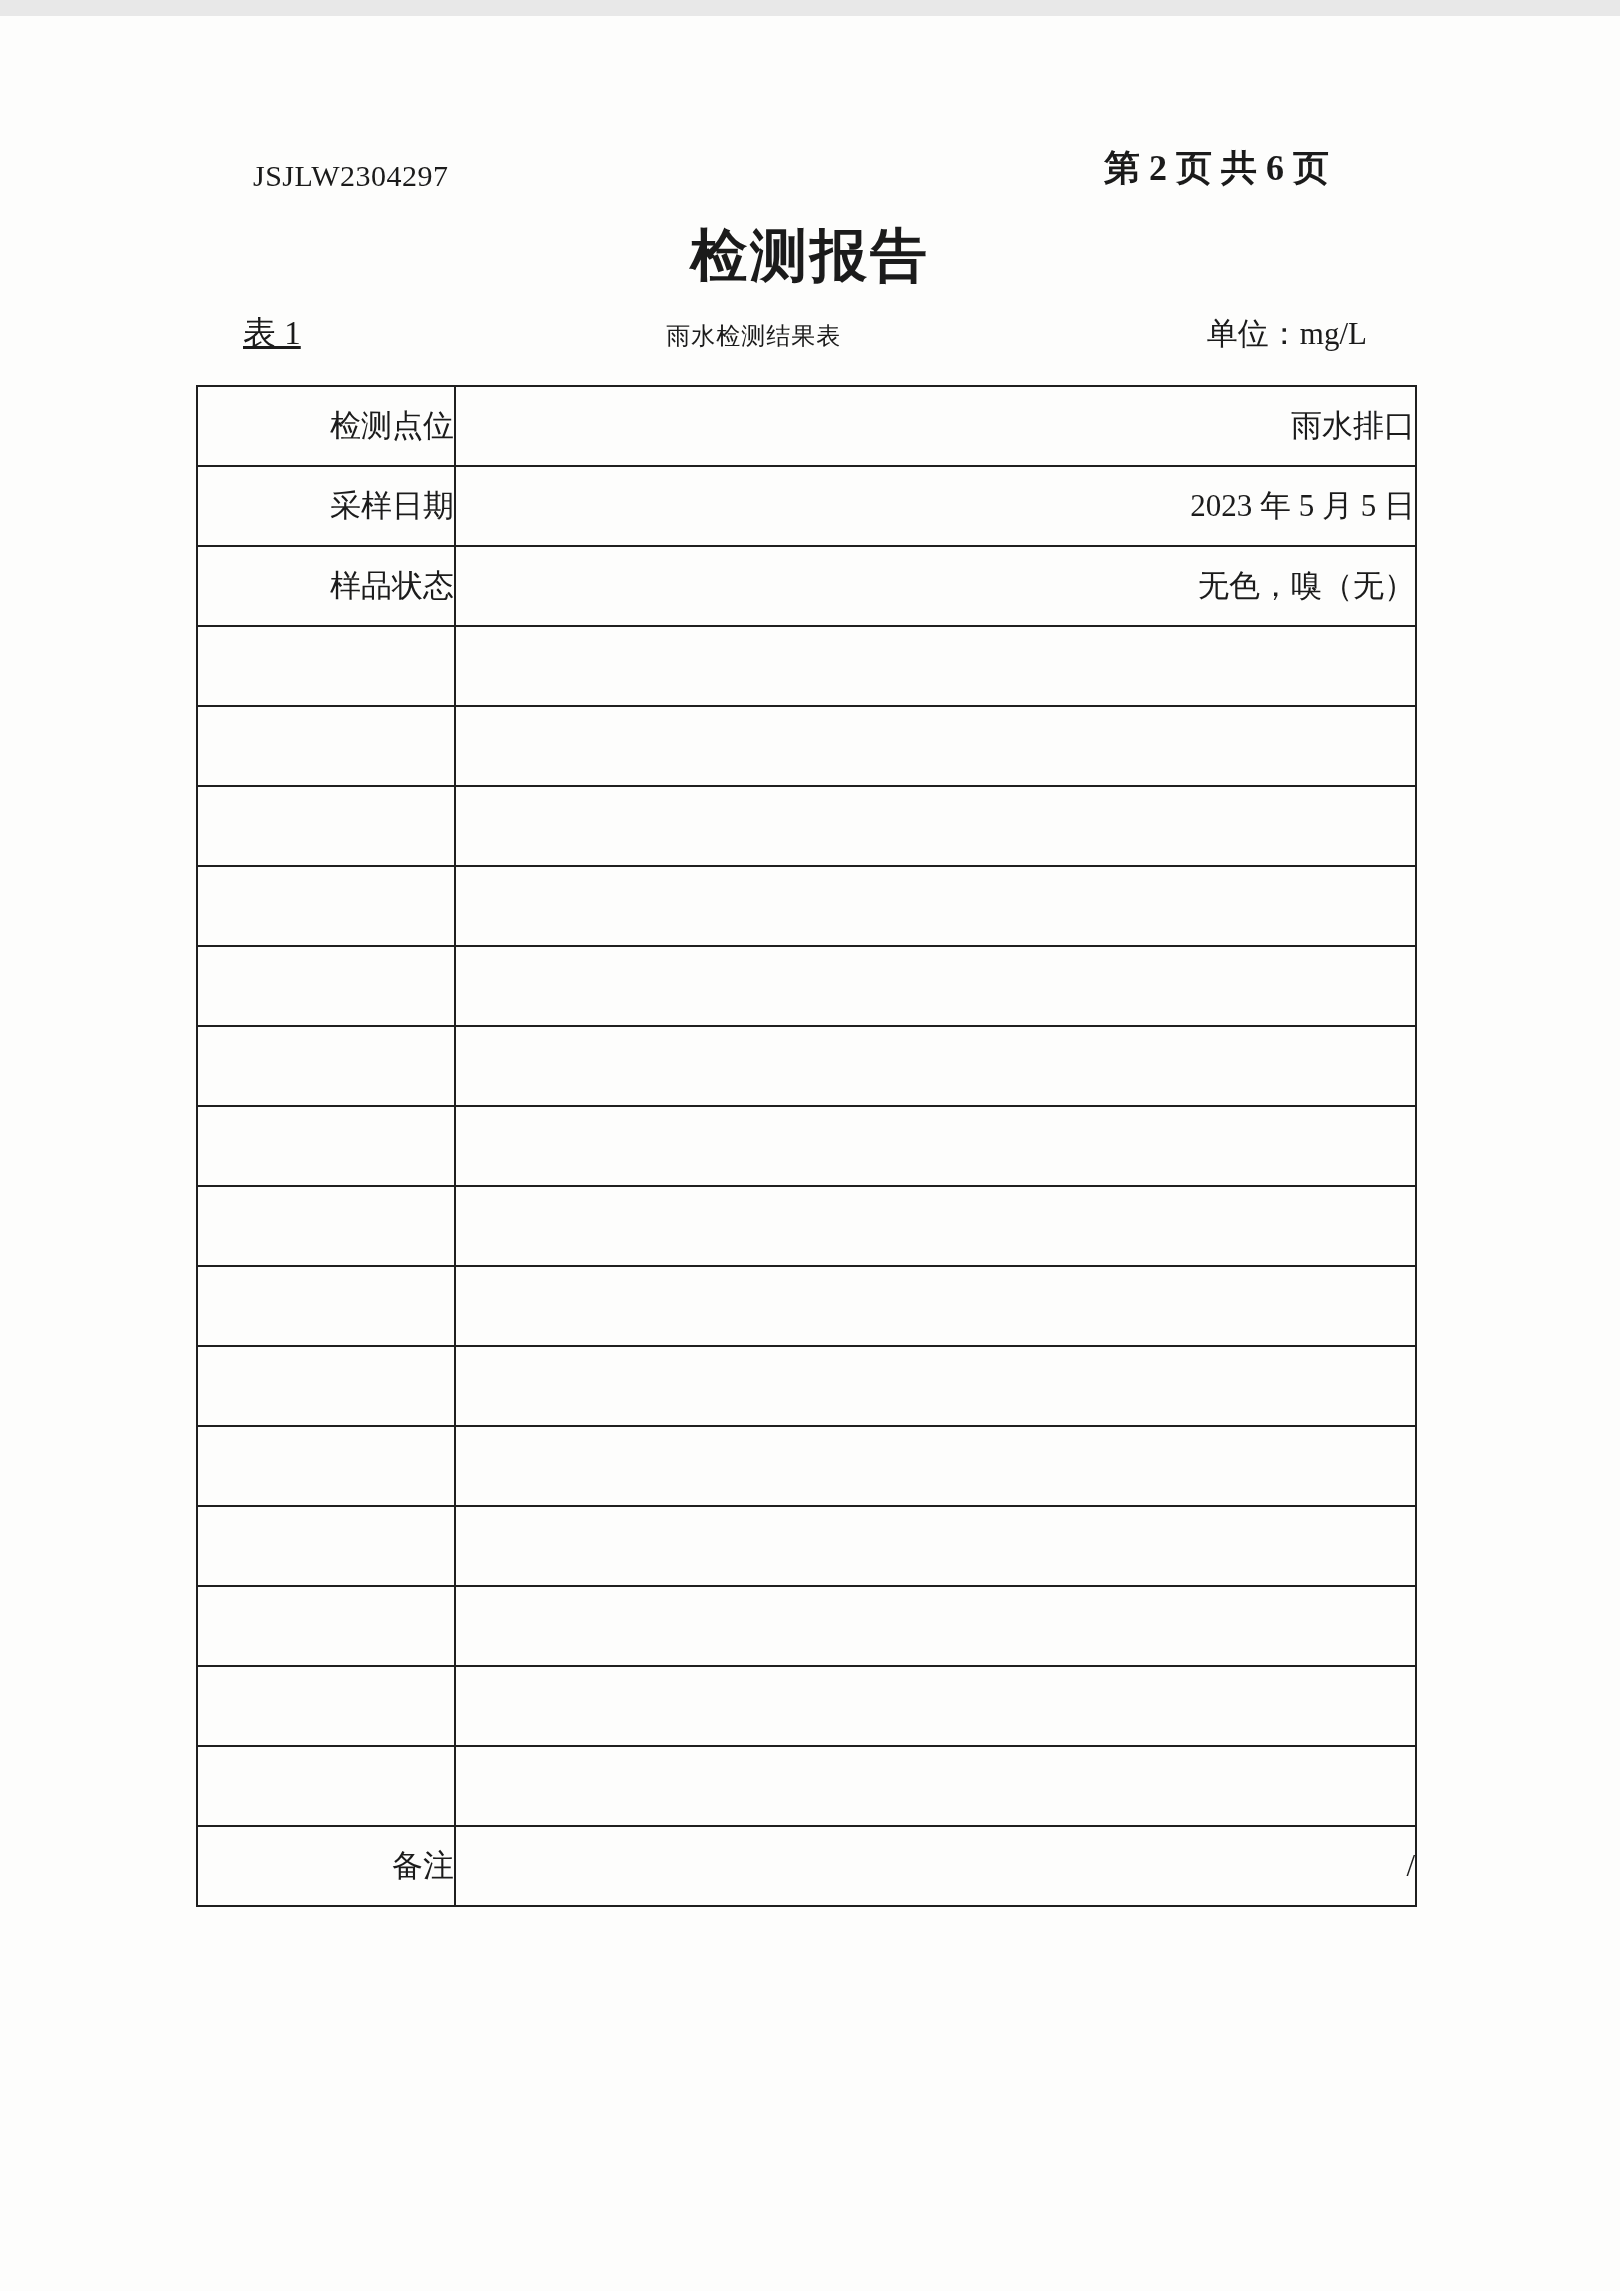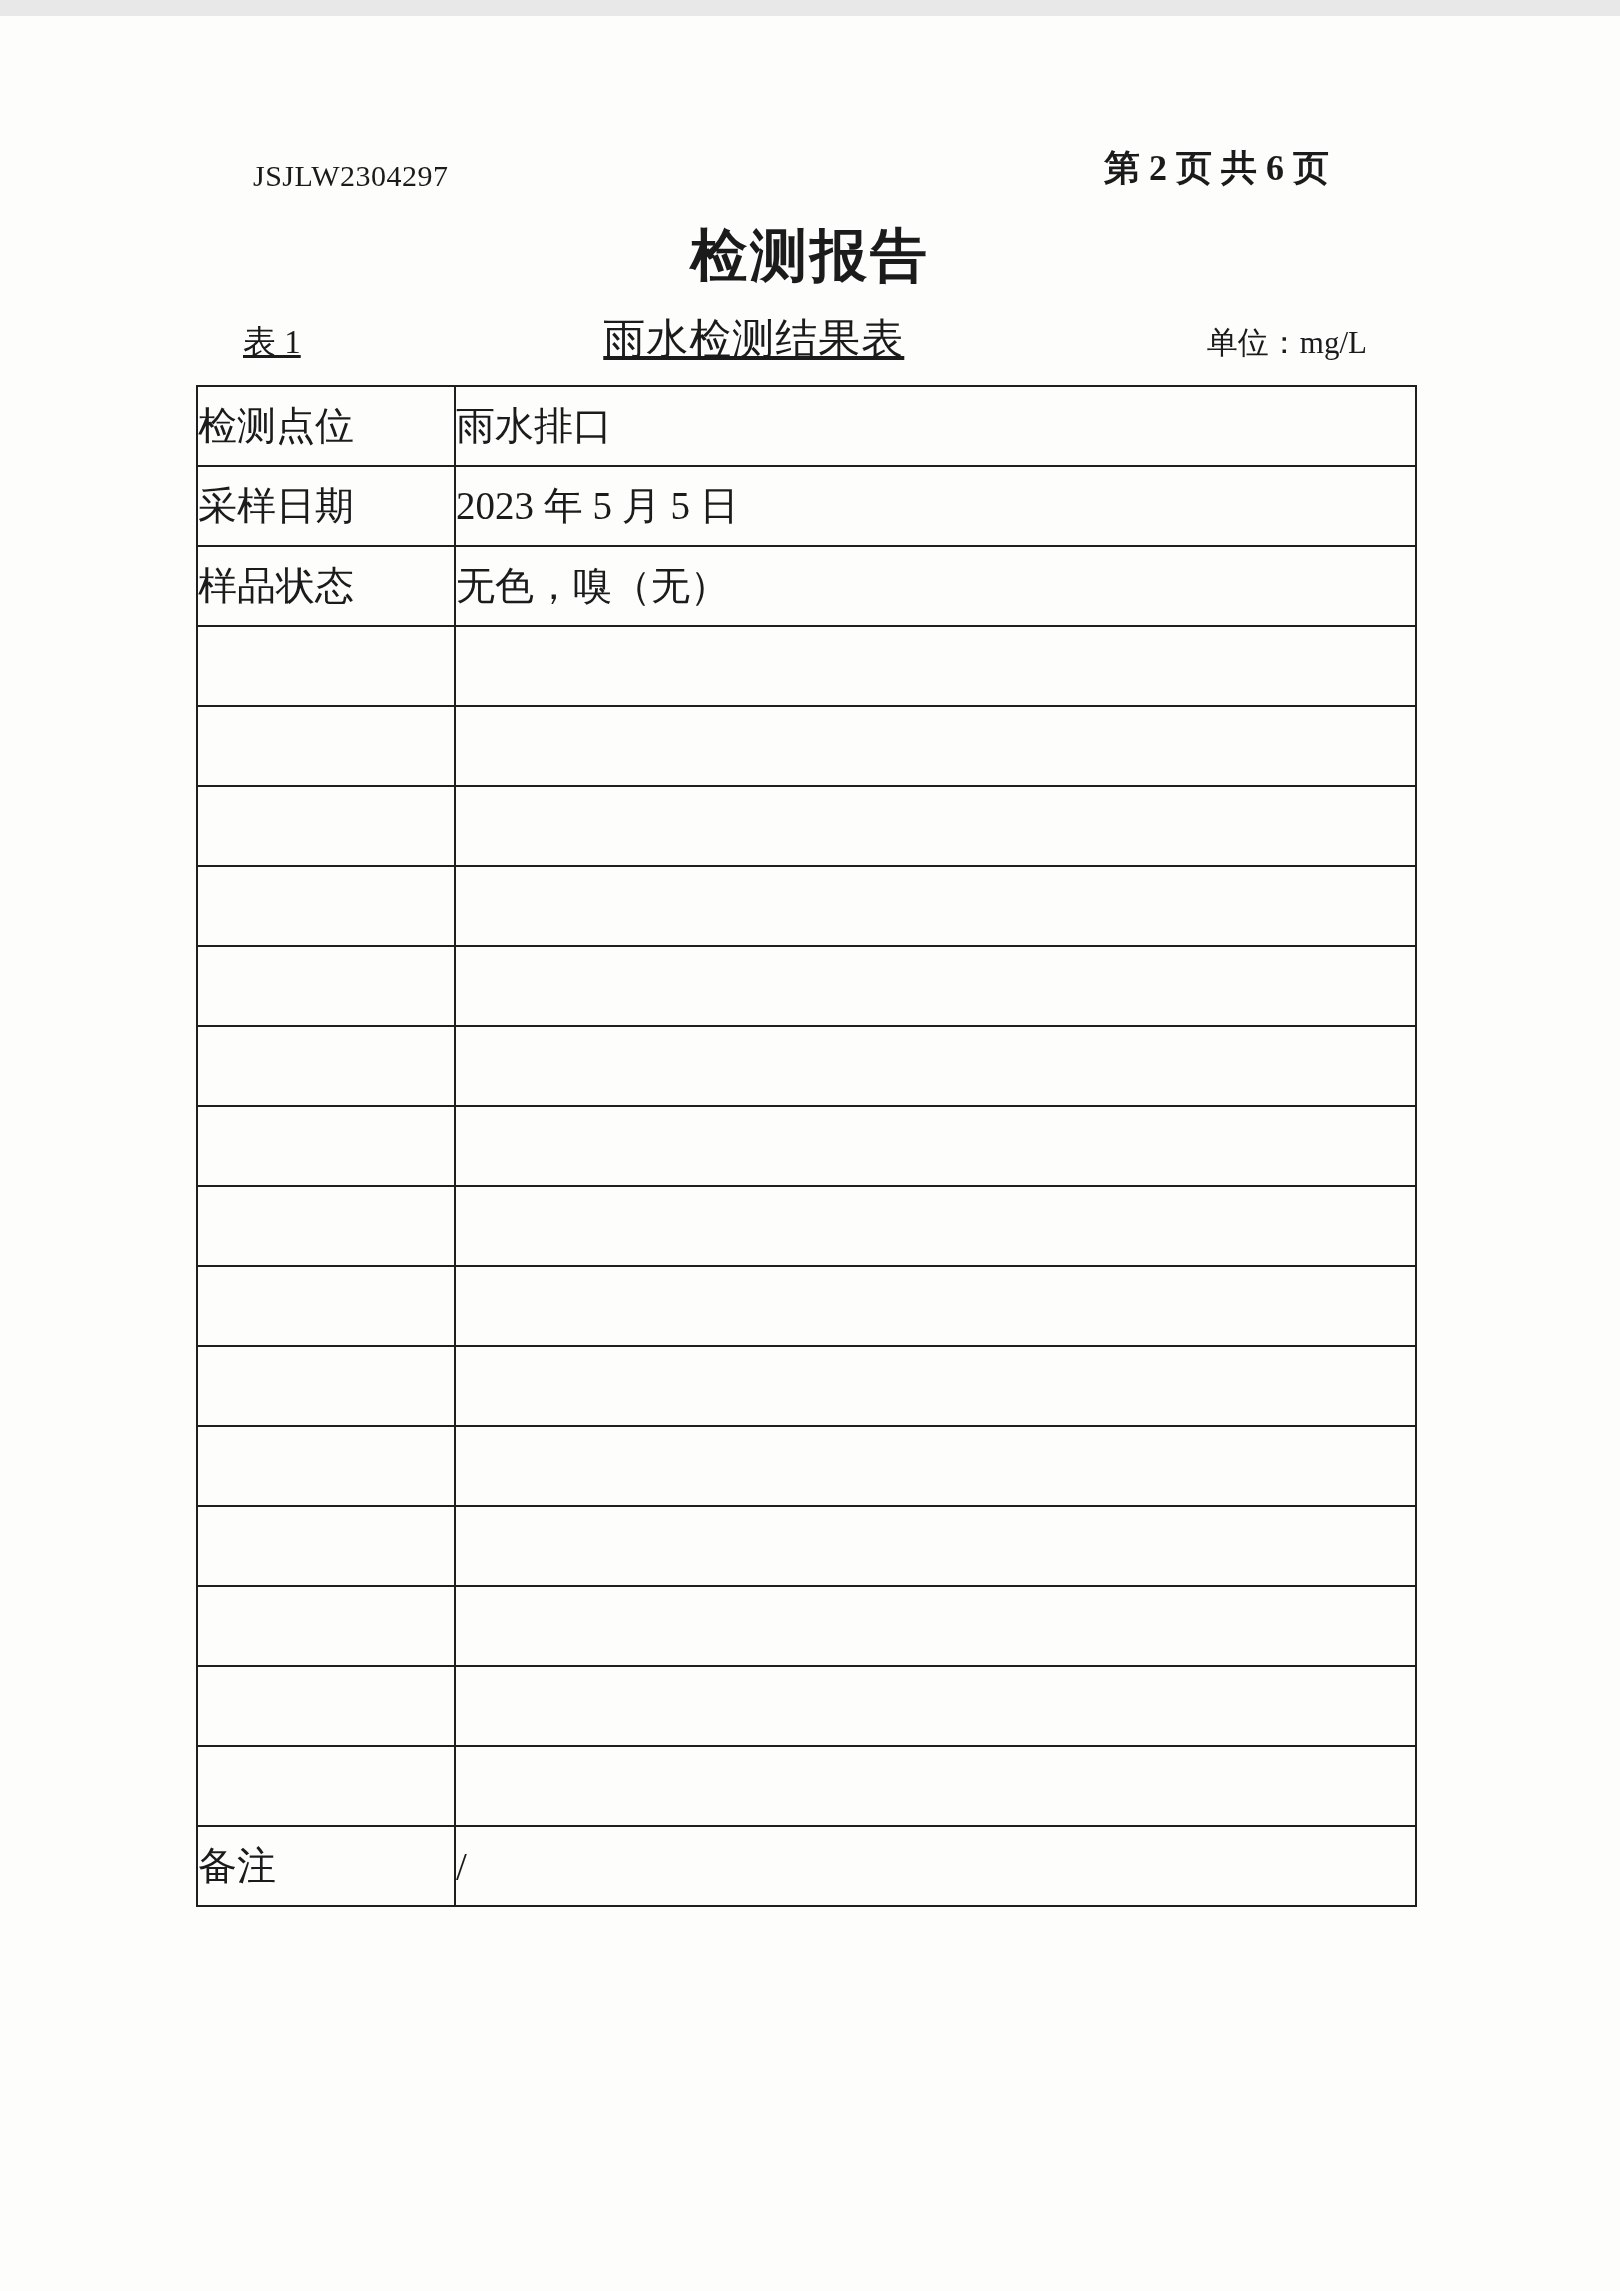--- a/index.html
+++ b/index.html
@@ -54,45 +54,44 @@
     display: flex;
     justify-content: space-between;
     align-items: baseline;
   }
   .table-label {
     font-size: 33px;
     white-space: pre;
     text-decoration: underline;
   }
   .table-title {
-    font-size: 42px;
+    font-size: 24px;
     letter-spacing: 1px;
     white-space: pre;
-    text-decoration: underline;
   }
   .unit-label {
     font-size: 31px;
     white-space: pre;
   }
   table.results {
     position: absolute;
     left: 196px;
     top: 369px;
     width: 1218px;
     border-collapse: collapse;
     table-layout: fixed;
     border: 2.9px solid #1f1f1f;
   }
   table.results td {
     border: 2px solid #1f1f1f;
     height: 78px;
     padding: 0;
-    text-align: left;
+    text-align: right;
     vertical-align: middle;
-    font-size: 39px;
+    font-size: 31px;
     white-space: pre;
     overflow: hidden;
   }
   table.results col.c-label { width: 258px; }
   table.results col.c-value { width: 961px; }
 </style>
 </head>
 <body>
 
 <div class="page">

